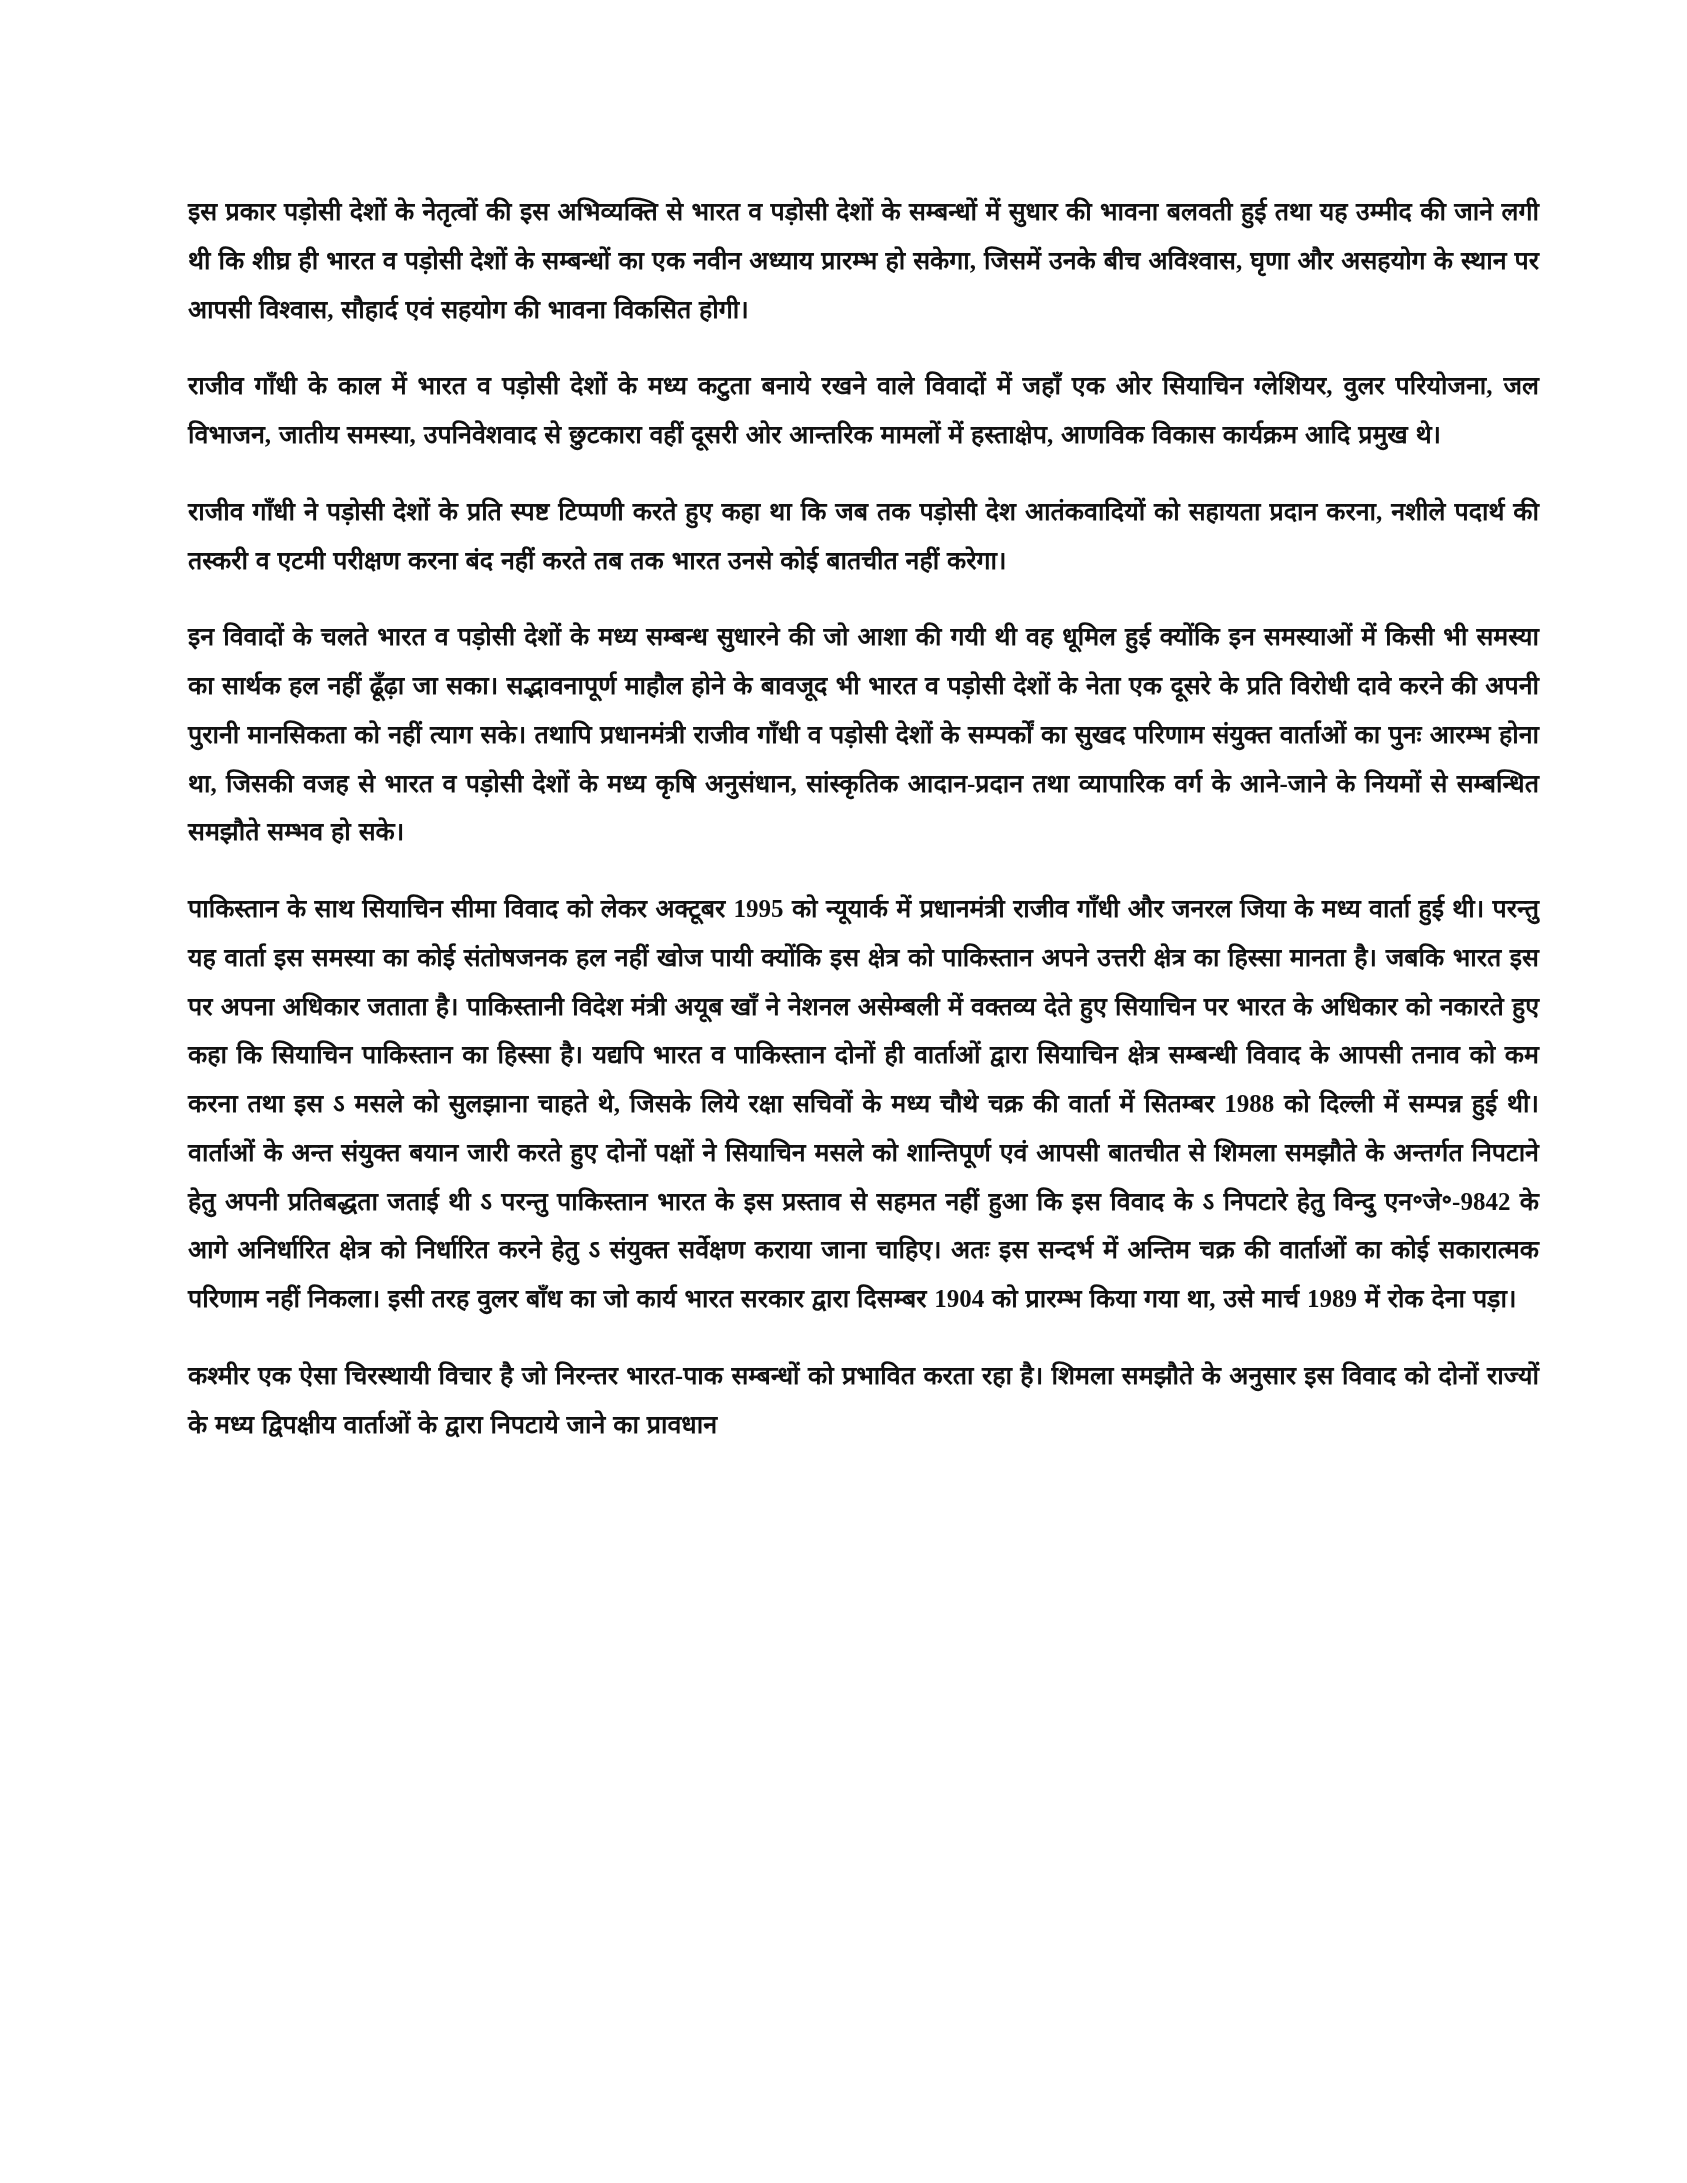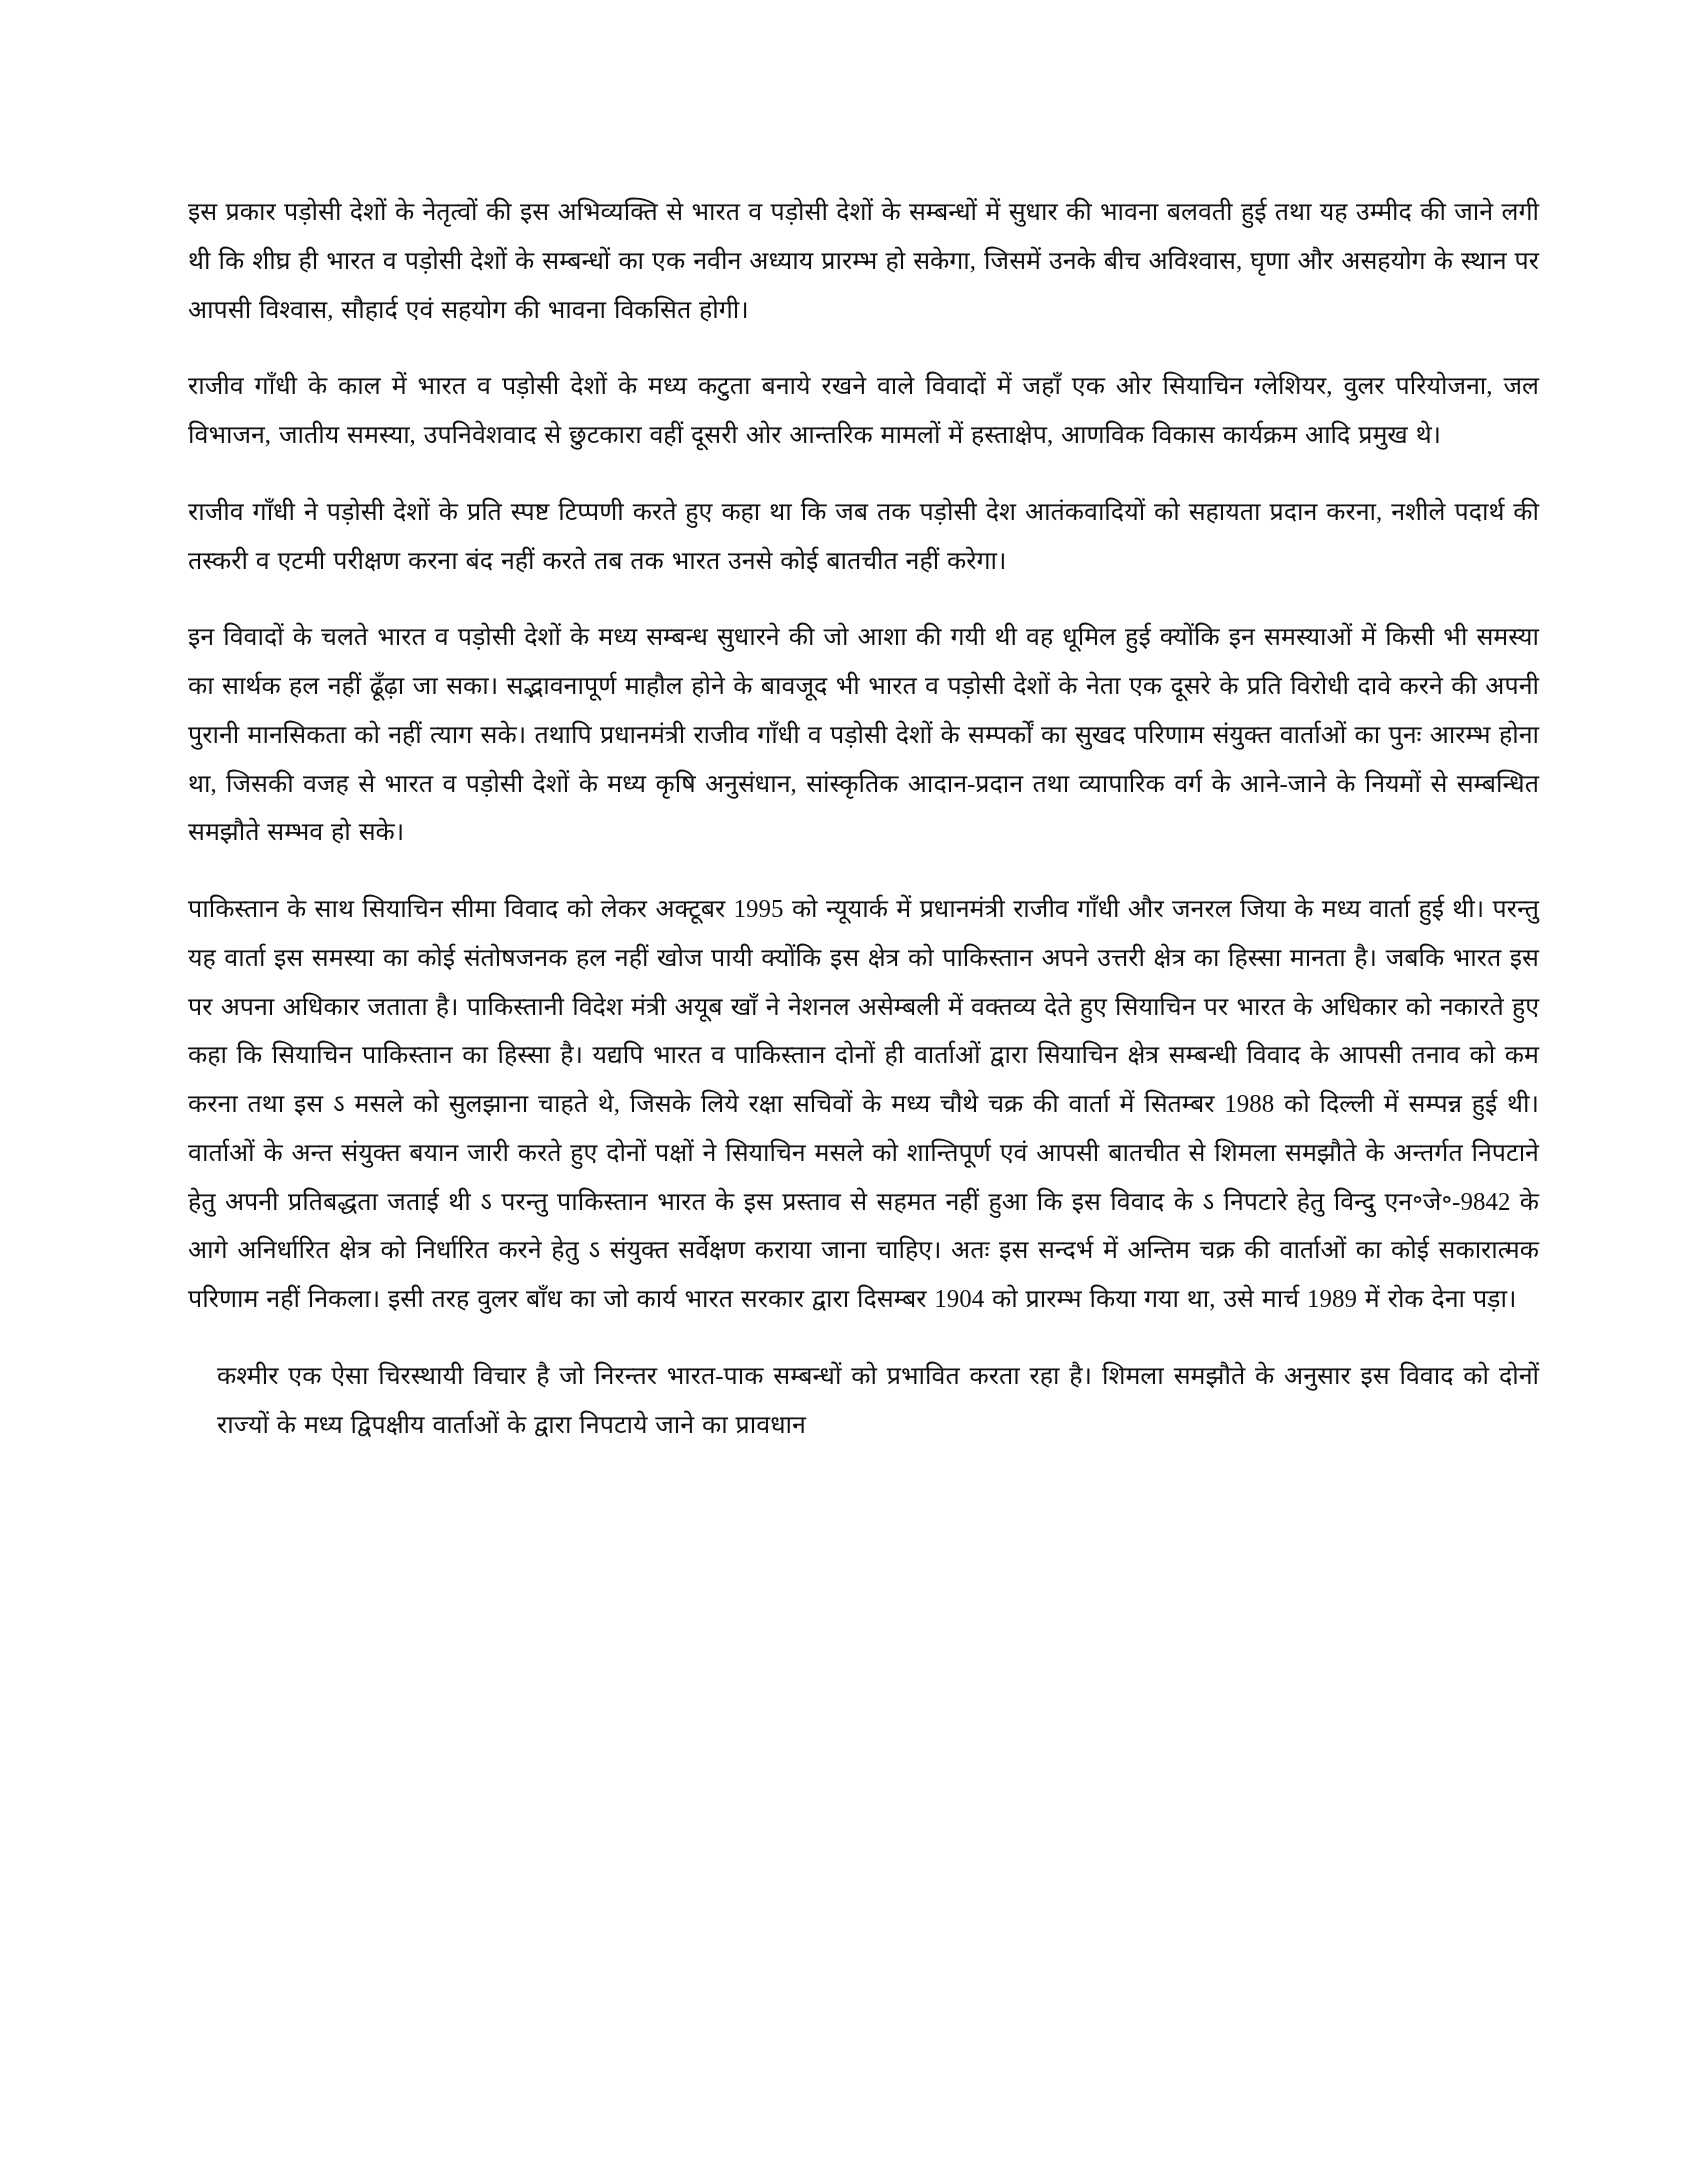--- a/index.html
+++ b/index.html
@@ -13,37 +13,37 @@
     min-height: 2183px;
     font-family: "Liberation Serif", "DejaVu Serif", serif;
     color: #000000;
   }
   .page {
     width: 1687px;
     min-height: 2183px;
     box-sizing: border-box;
     padding: 188px 142px 66px 188px;
     background: #ffffff;
+    font-weight: bold;
   }
   .doc-body {
     width: 1351px;
   }
   .para {
     font-size: 25px;
     line-height: 1.95;
     text-align: justify;
     text-justify: inter-word;
     margin: 0 0 28px 0;
     word-spacing: 1.6px;
     color: #111111;
     font-family: "Liberation Serif", "DejaVu Serif", serif;
   }
   .para:last-child {
     margin-bottom: 0;
-    margin-left: 29px;
   }
 </style>
 </head>
 <body>
 
 <div class="page">
   <div class="doc-body">
     <p class="para">इस प्रकार पड़ोसी देशों के नेतृत्वों की इस अभिव्यक्ति से भारत व पड़ोसी देशों के सम्बन्धों में सुधार की भावना बलवती हुई तथा यह उम्मीद की जाने लगी थी कि शीघ्र ही भारत व पड़ोसी देशों के सम्बन्धों का एक नवीन अध्याय प्रारम्भ हो सकेगा, जिसमें उनके बीच अविश्वास, घृणा और असहयोग के स्थान पर आपसी विश्वास, सौहार्द एवं सहयोग की भावना विकसित होगी।</p>
     <p class="para">राजीव गाँधी के काल में भारत व पड़ोसी देशों के मध्य कटुता बनाये रखने वाले विवादों में जहाँ एक ओर सियाचिन ग्लेशियर, वुलर परियोजना, जल विभाजन, जातीय समस्या, उपनिवेशवाद से छुटकारा वहीं दूसरी ओर आन्तरिक मामलों में हस्ताक्षेप, आणविक विकास कार्यक्रम आदि प्रमुख थे।</p>
     <p class="para">राजीव गाँधी ने पड़ोसी देशों के प्रति स्पष्ट टिप्पणी करते हुए कहा था कि जब तक पड़ोसी देश आतंकवादियों को सहायता प्रदान करना, नशीले पदार्थ की तस्करी व एटमी परीक्षण करना बंद नहीं करते तब तक भारत उनसे कोई बातचीत नहीं करेगा।</p>

